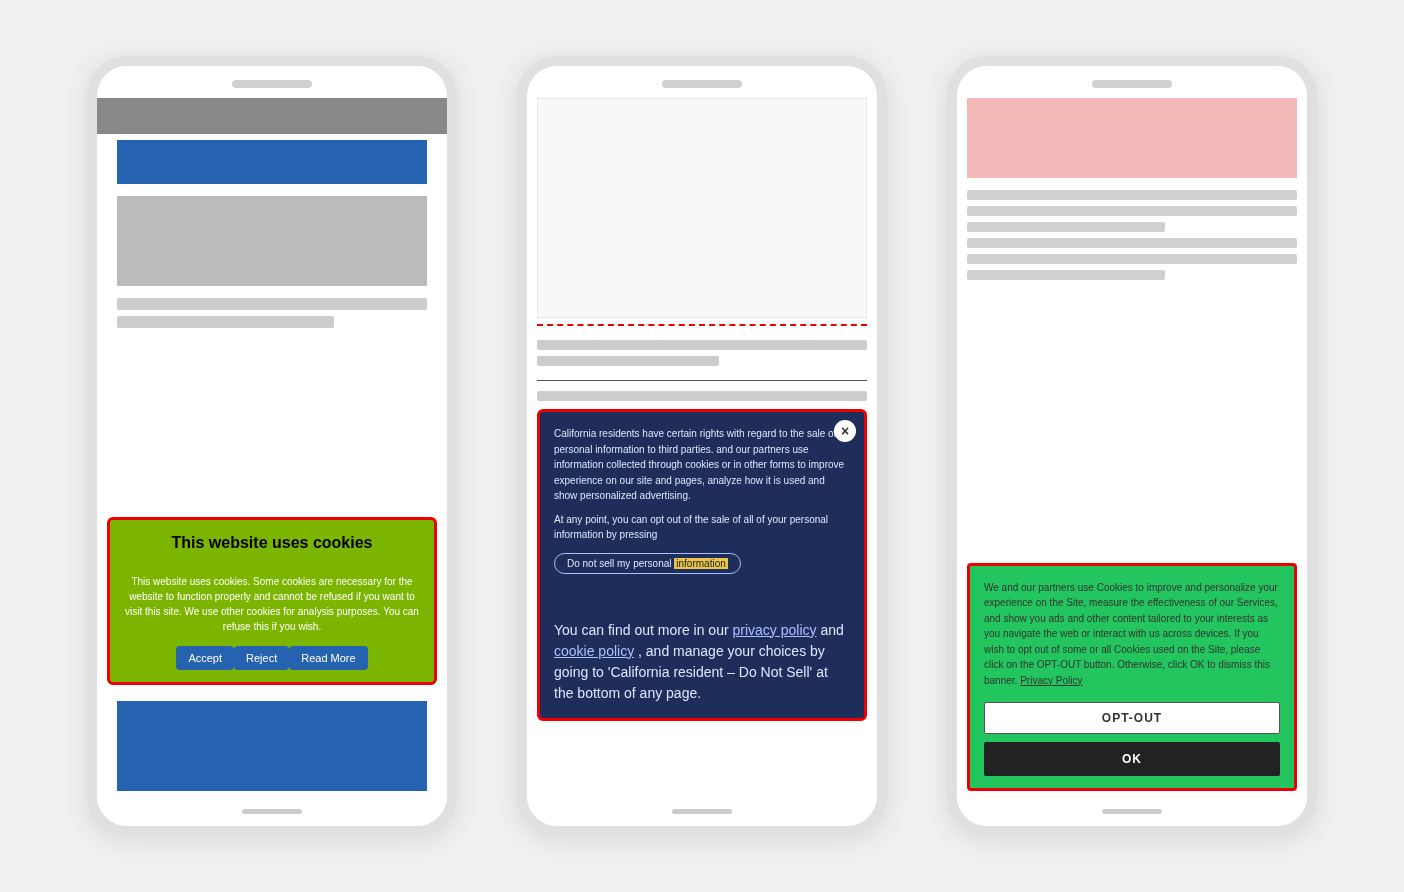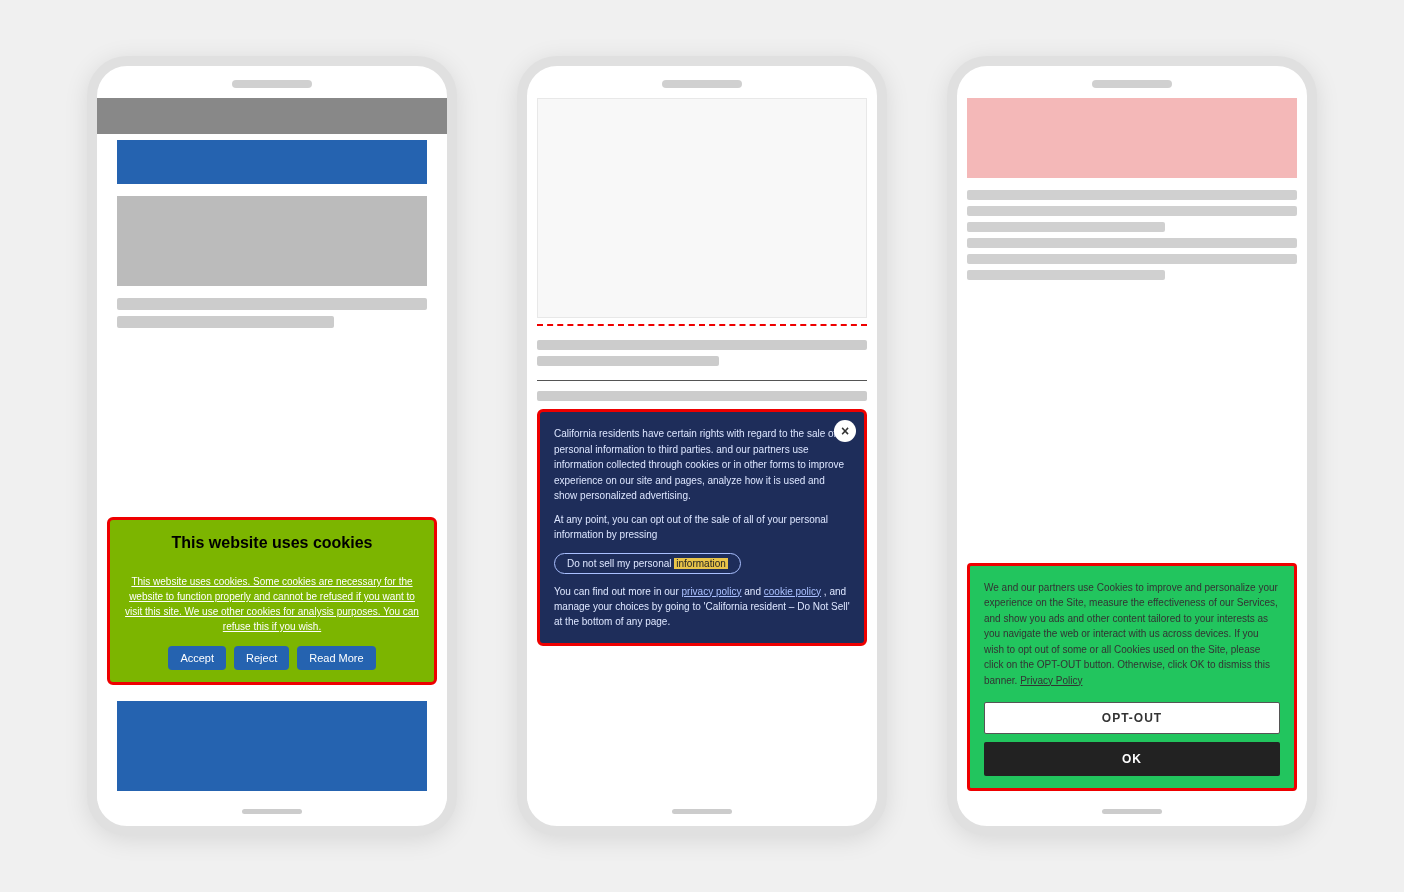--- a/index.html
+++ b/index.html
@@ -89,25 +89,23 @@
       font-size: 16px;
       font-weight: bold;
       color: #000000;
       margin-bottom: 22px;
     }
     .cb1-body {
       font-size: 10px;
       color: #fff;
       line-height: 1.5;
       margin-bottom: 12px;
-      text-decoration: underline;
     }
     .cb1-buttons {
       display: flex;
-      gap: 8px;
       justify-content: center;
     }
     .cb1-btn {
       background: #2563b0;
       color: #fff;
       border: none;
       border-radius: 4px;
       padding: 6px 12px;
       font-size: 11px;
       cursor: pointer;
@@ -195,23 +193,24 @@
       border-radius: 20px;
       padding: 4px 12px;
       color: #dde6ff;
       font-size: 10px;
       margin-bottom: 10px;
       cursor: pointer;
       background: transparent;
       text-align: right;
     }
     .cb2-footer {
-      font-size: 10px;
+      font-size: 14px;
       color: #dde6ff;
       line-height: 1.5;
+      margin-top: 36px;
     }
     .cb2-footer a { color: #aac0ff; text-decoration: underline; }
 
     
     .p3-pink-block {
       height: 80px;
       background: #f4b8b8;
       margin: 0 10px 6px 10px;
     }
     .p3-gray-rows {

